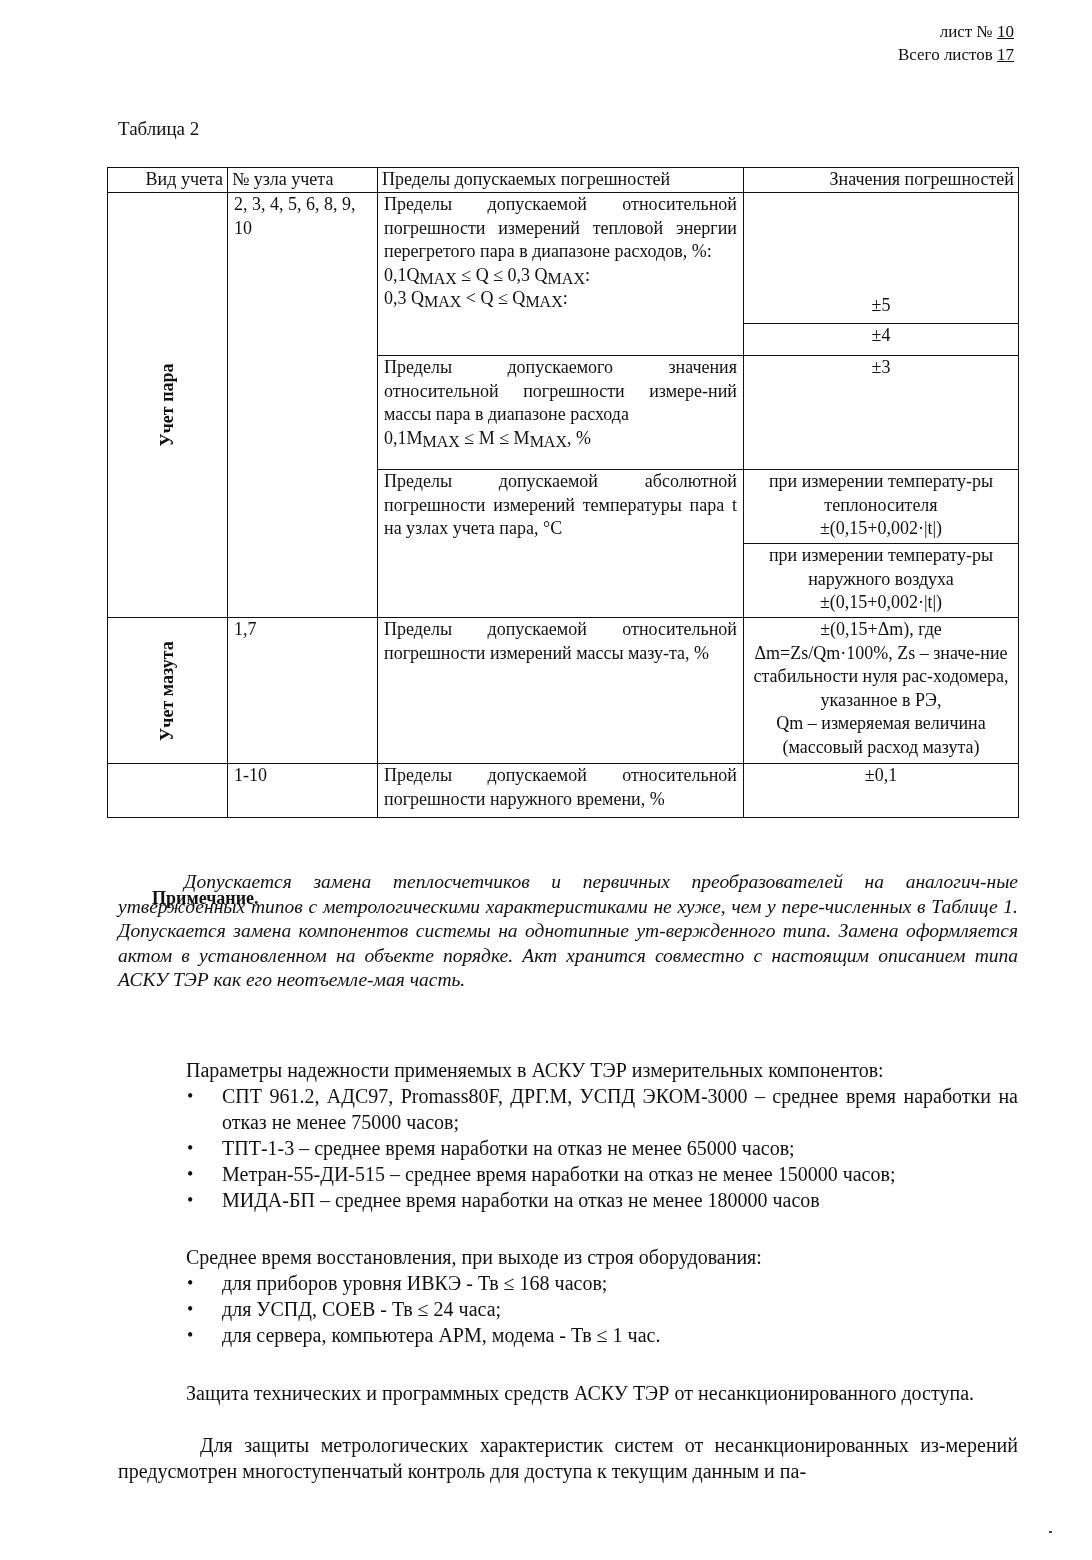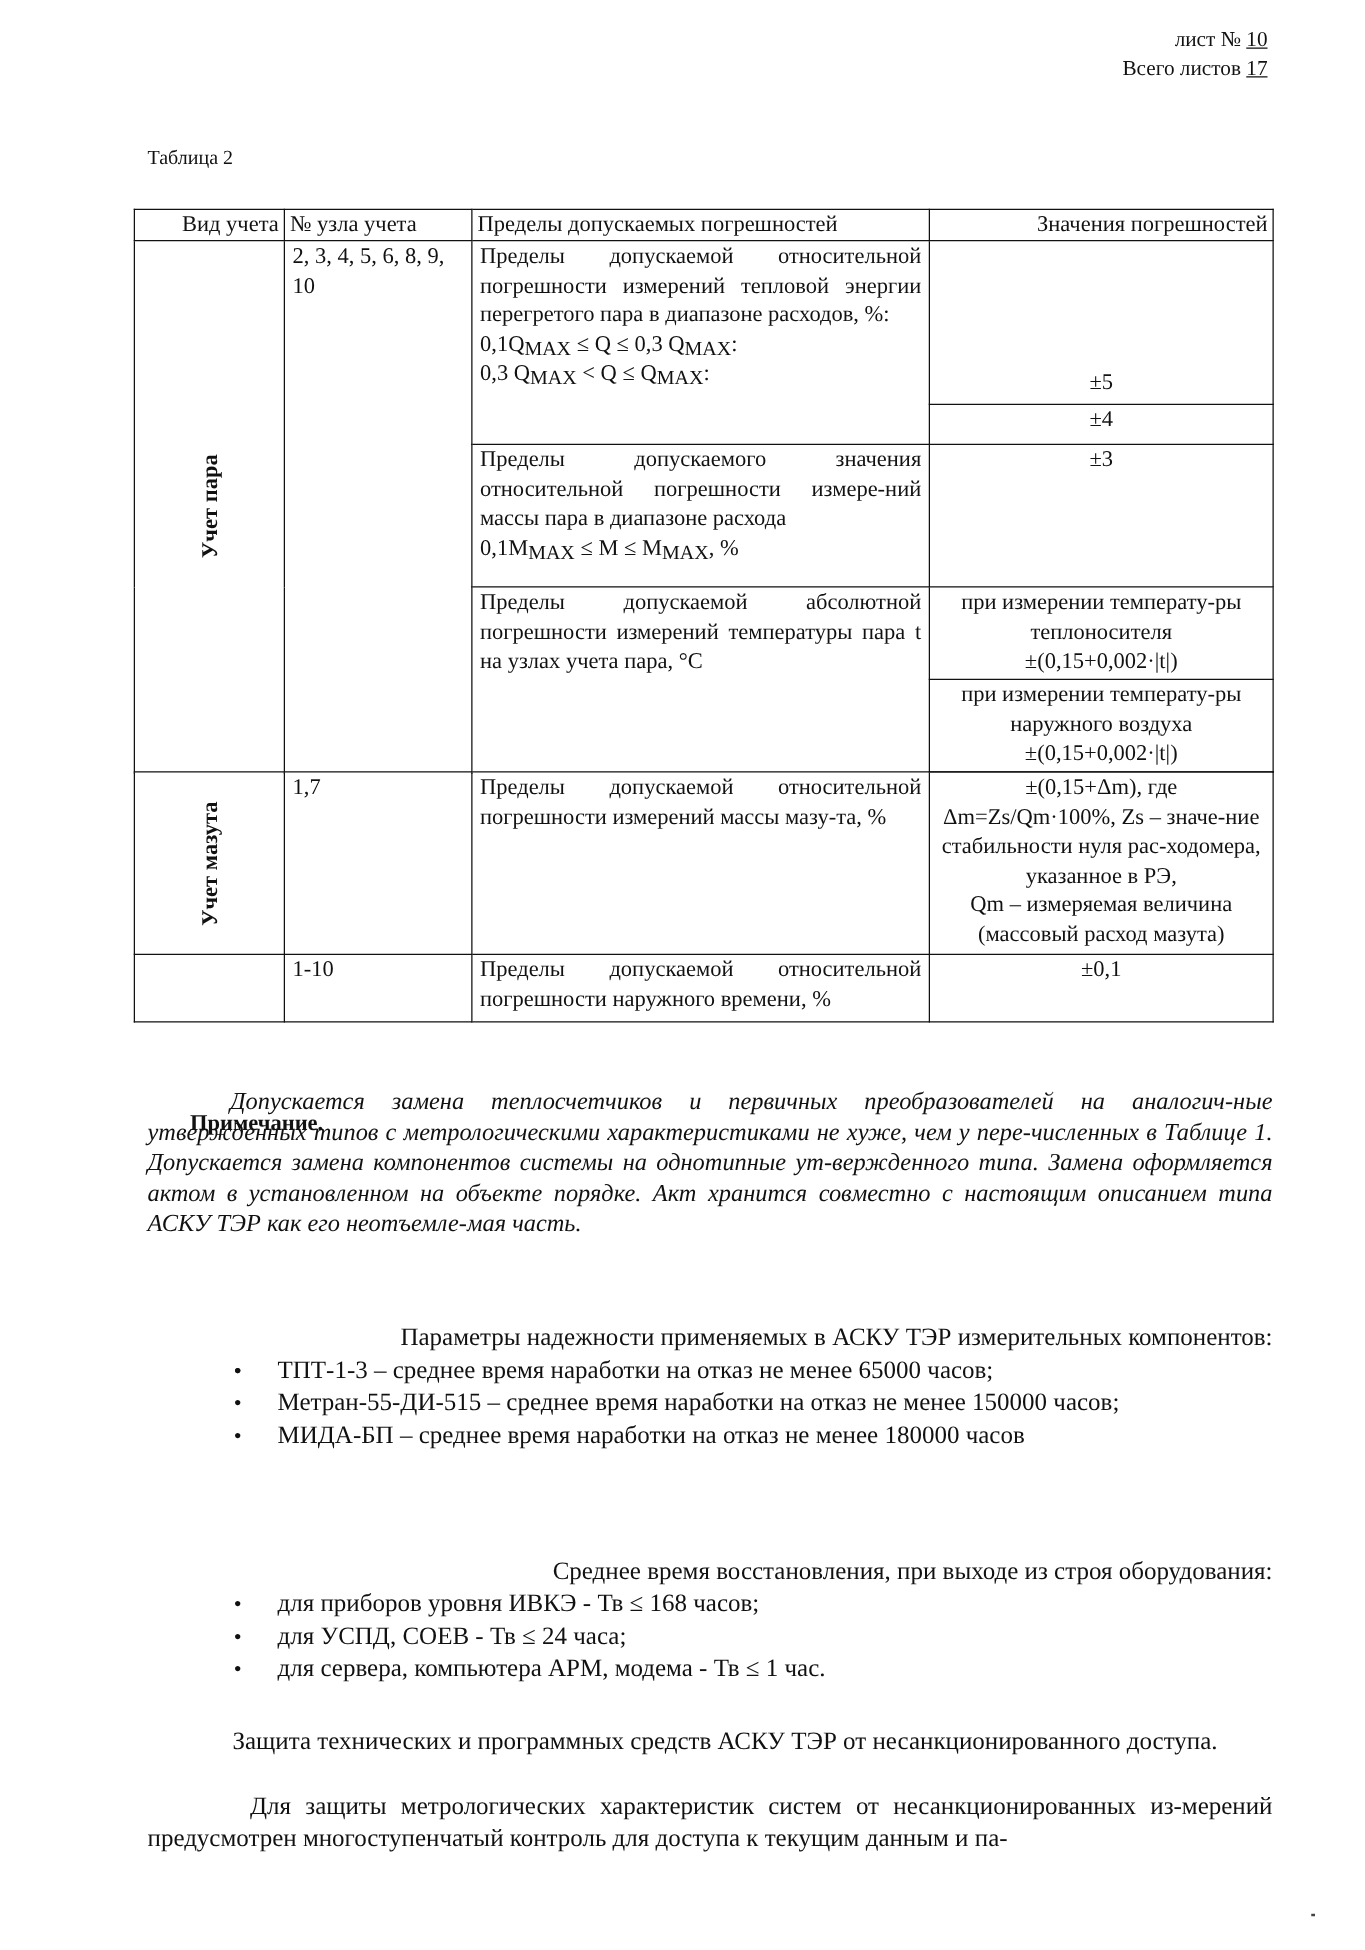--- a/index.html
+++ b/index.html
@@ -7,21 +7,21 @@
     width: 1092px; height: 1560px; position: relative; overflow: hidden;
     font-family: "Liberation Serif", "DejaVu Serif", serif;
     color: #111111;
   }
   .page-header {
     position: absolute; right: 78px; top: 20px; text-align: right;
     font-size: 17px; line-height: 23px;
   }
   .page-header u { text-decoration: underline; }
   .table-caption {
-    position: absolute; left: 118px; top: 118px; font-size: 16px;
+    position: absolute; left: 118px; top: 118px; font-size: 19px;
   }
   table.spec {
     position: absolute; left: 107px; top: 167px;
     width: 911px; border-collapse: collapse; table-layout: fixed;
     font-size: 18px; line-height: 23.5px;
   }
   table.spec td, table.spec th {
     border: 1.5px solid #111; padding: 0 6px; vertical-align: top;
     font-weight: normal;
   }
@@ -38,21 +38,21 @@
   sub { font-size: 16px; vertical-align: -3px; line-height: 0; }
   .notice-title {
     position: absolute; left: 152px; top: 888px; font-weight: bold; font-size: 18px;
   }
   .notice-body {
     position: absolute; left: 118px; top: 870px; width: 900px;
     font-style: italic; font-size: 19.5px; line-height: 24.5px;
     text-align: justify; text-indent: 66px;
   }
   .para {
-    position: absolute; left: 118px; width: 900px; font-size: 20px; line-height: 26px; text-align: right;
+    position: absolute; left: 118px; width: 900px; font-size: 20px; line-height: 26px;
   }
   .para.indent { text-indent: 68px; }
   .para.just { text-align: justify; text-align-last: left; }
   ul.bullets {
     position: absolute; left: 185px; width: 833px; margin: 0; padding: 0;
     list-style: none; font-size: 20px; line-height: 26px;
   }
   ul.bullets li { position: relative; padding-left: 37px; text-align: justify; text-align-last: left; }
   ul.bullets li .bullet {
     position: absolute; left: 2px; top: 0; font-size: 18px;
@@ -146,21 +146,21 @@
     <td class="center">±0,1</td>
   </tr>
 </tbody>
   </table>
 
 <div class="notice-title">Примечание.</div>
 <div class="notice-body">Допускается замена теплосчетчиков и первичных преобразователей на аналогич-ные  утвержденных типов с метрологическими характеристиками не хуже, чем у пере-численных в Таблице 1. Допускается замена компонентов системы на однотипные ут-вержденного типа. Замена оформляется актом в установленном на объекте порядке. Акт хранится совместно с настоящим описанием типа АСКУ ТЭР  как его неотъемле-мая часть.</div>
 
 <div class="para" style="top:1057px; left:186px; width:832px;">Параметры надежности применяемых в АСКУ ТЭР измерительных компонентов:</div>
 <ul class="bullets" style="top:1083px;">
-  <li><span class="bullet">•</span></li>
+  <li><span class="bullet">•</span><span>СПТ 961.2, АДС97, Promass80F, ДРГ.М, УСПД ЭКОМ-3000 – среднее время наработки на отказ не менее 75000 часов;</span></li>
   <li><span class="bullet">•</span><span>ТПТ-1-3 – среднее время наработки на отказ не менее 65000 часов;</span></li>
   <li><span class="bullet">•</span><span>Метран-55-ДИ-515 – среднее время наработки на отказ не менее 150000 часов;</span></li>
   <li><span class="bullet">•</span><span>МИДА-БП – среднее время наработки на отказ не менее 180000 часов</span></li>
 </ul>
 
 <div class="para" style="top:1244px; left:186px; width:832px;">Среднее время восстановления, при выходе из строя оборудования:</div>
 <ul class="bullets" style="top:1270px;">
   <li><span class="bullet">•</span><span>для приборов уровня ИВКЭ - Тв ≤ 168 часов;</span></li>
   <li><span class="bullet">•</span><span>для УСПД, СОЕВ - Тв ≤ 24 часа;</span></li>
   <li><span class="bullet">•</span><span>для сервера, компьютера АРМ, модема - Тв ≤ 1 час.</span></li>

